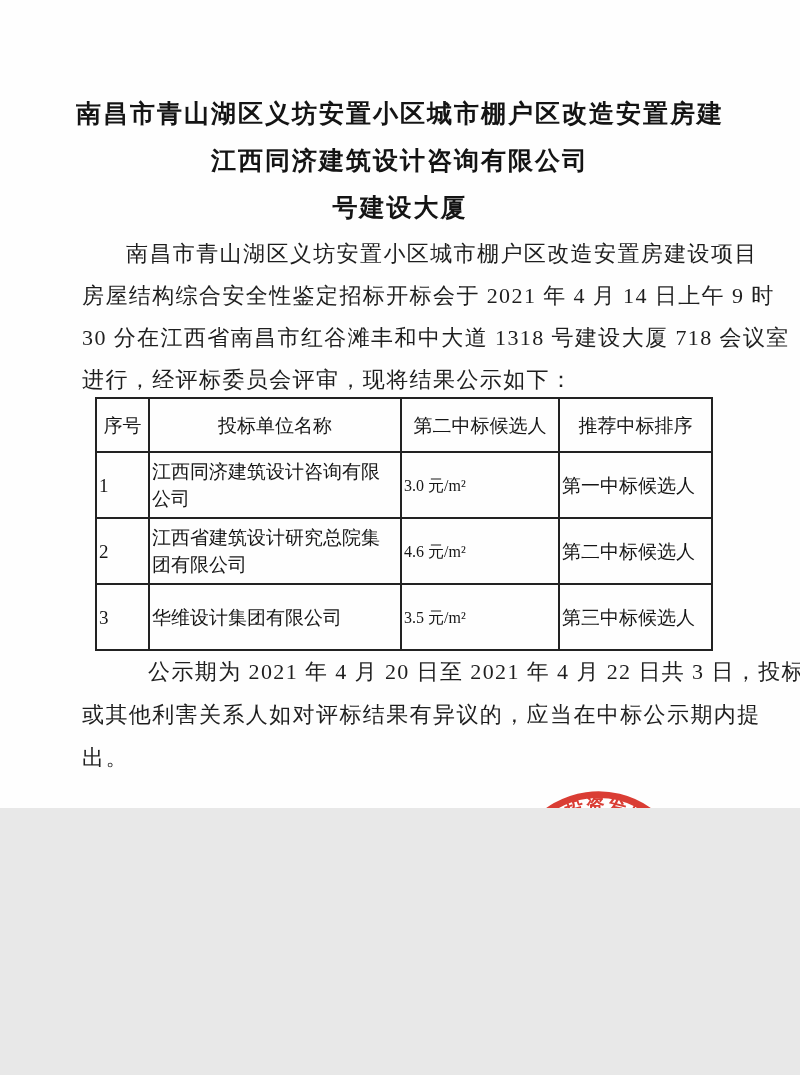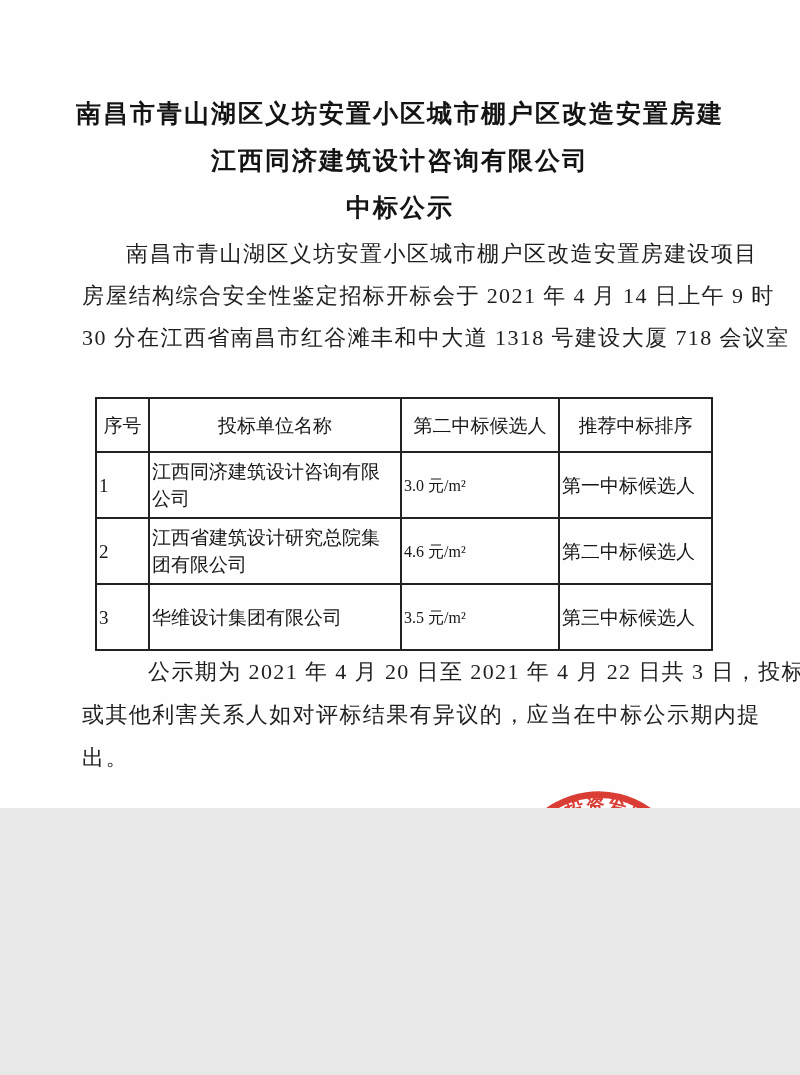--- a/index.html
+++ b/index.html
@@ -101,27 +101,28 @@
   .seal .serial-text { font-family: "Liberation Sans", sans-serif; font-size: 9.5px; font-weight: bold; letter-spacing: 0.4px; }
 </style>
 </head>
 <body>
 
 <div class="page">
 
   <div class="title-block">
     <div class="t-line">南昌市青山湖区义坊安置小区城市棚户区改造安置房建</div>
     <div class="t-line">江西同济建筑设计咨询有限公司</div>
-    <div class="t-line">中标公示</div>
+    <div class="t-line">号建设大厦</div>
   </div>
 
   <div class="intro">
     <div class="p-line">南昌市青山湖区义坊安置小区城市棚户区改造安置房建设项目</div>
     <div class="p-line">房屋结构综合安全性鉴定招标开标会于 2021 年 4 月 14 日上午 9 时</div>
     <div class="p-line">30 分在江西省南昌市红谷滩丰和中大道 1318 号建设大厦 718 会议室</div>
+    <div class="p-line">进行，经评标委员会评审，现将结果公示如下：</div>
   </div>
 
   <table class="bid">
     <colgroup>
       <col class="c-no">
         <col class="c-name">
         <col class="c-price">
         <col class="c-rank">
     </colgroup>
     <thead>

